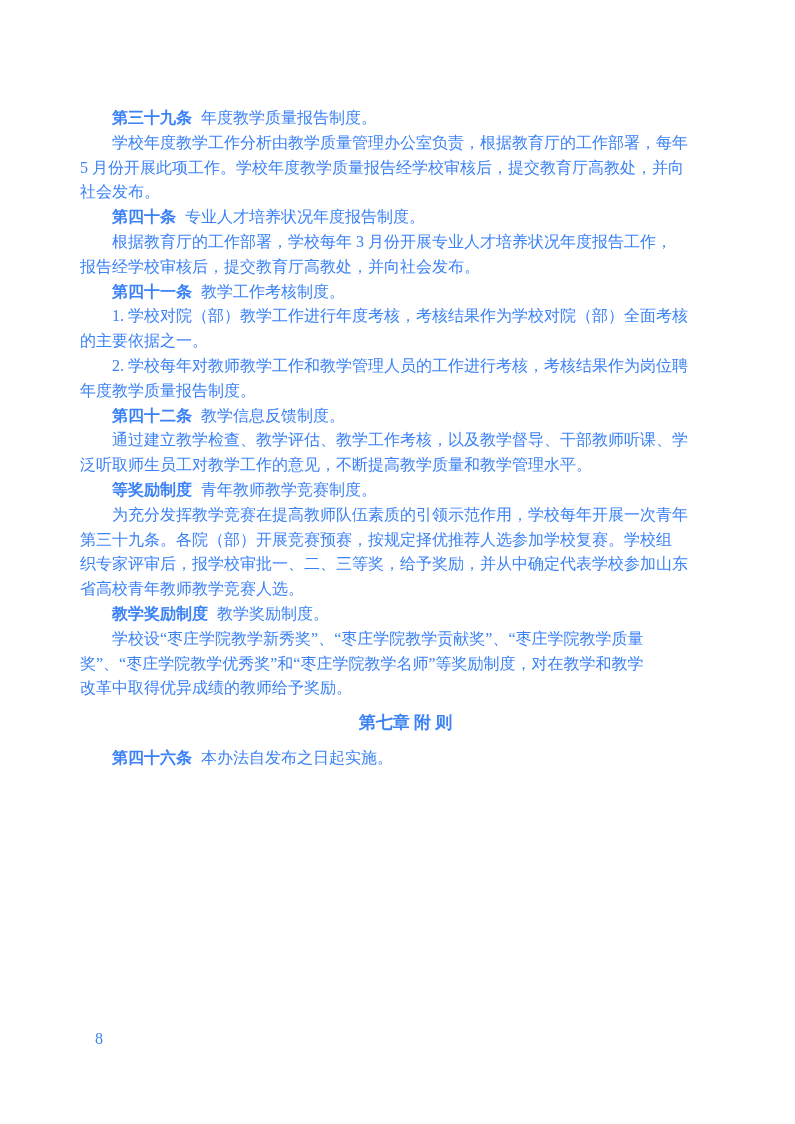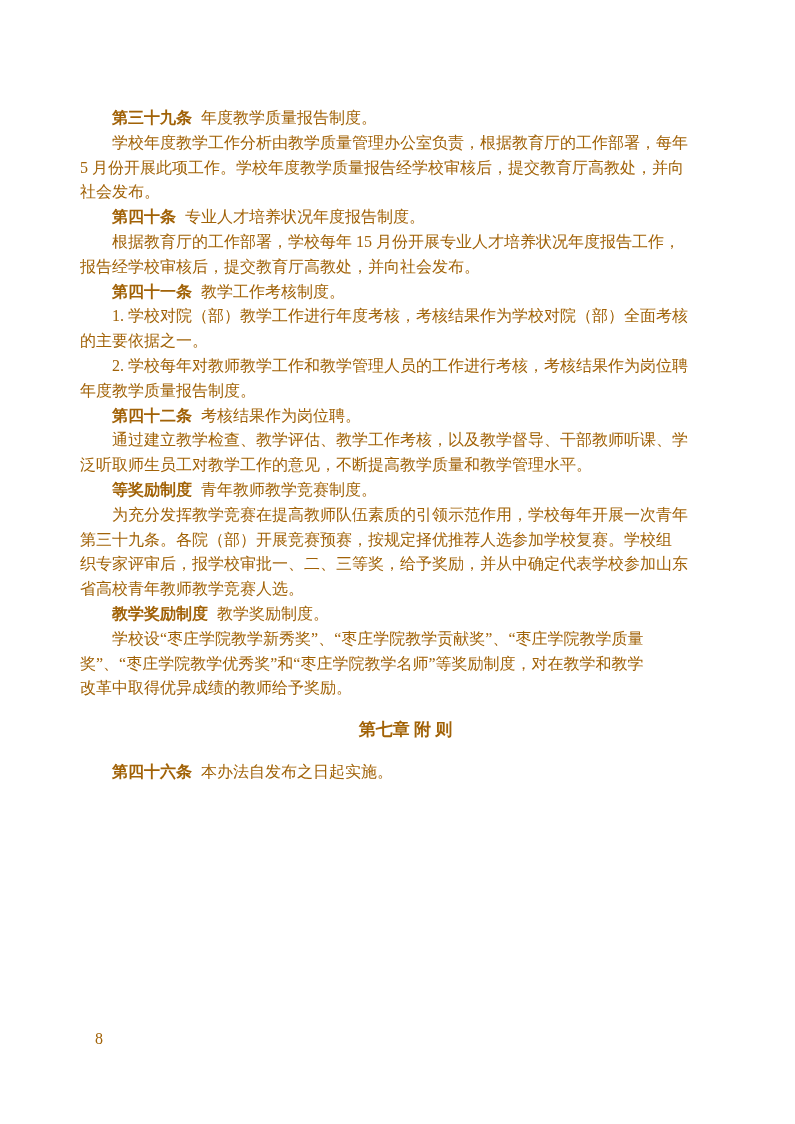--- a/index.html
+++ b/index.html
@@ -4,66 +4,66 @@
 <style>
   * { margin: 0; padding: 0; box-sizing: border-box; }
   html, body { background: #ffffff; }
   .page {
     position: relative;
     width: 795px;
     height: 1124px;
     background: #ffffff;
     overflow: hidden;
     font-family: "Liberation Serif", "DejaVu Serif", serif;
-    color: #a16207;
+    color: #3b82f6;
   }
   .doc-body {
     position: absolute;
     left: 80px;
     top: 106px;
     width: 625px;
     font-size: 16px;
     line-height: 24.8px;
   }
   .line { white-space: nowrap; }
   .line.indent { padding-left: 32px; }
   .label { font-weight: bold; margin-right: 9px; }
   .chapter {
     text-align: center;
     font-weight: bold;
     font-size: 17px;
-    margin: 17px 0;
+    margin: 10px 0;
     padding-left: 26px;
     white-space: nowrap;
   }
   .page-number {
     position: absolute;
     left: 95px;
     top: 1030px;
     font-size: 16px;
   }
 </style>
 </head>
 <body>
 
 <div class="page">
   <div class="doc-body">
       <div class="line indent"><span class="label">第三十九条</span><span>年度教学质量报告制度。</span></div>
       <div class="line indent">学校年度教学工作分析由教学质量管理办公室负责，根据教育厅的工作部署，每年</div>
       <div class="line">5 月份开展此项工作。学校年度教学质量报告经学校审核后，提交教育厅高教处，并向</div>
       <div class="line">社会发布。</div>
       <div class="line indent"><span class="label">第四十条</span><span>专业人才培养状况年度报告制度。</span></div>
-      <div class="line indent">根据教育厅的工作部署，学校每年 15 月份开展专业人才培养状况年度报告工作，</div>
+      <div class="line indent">根据教育厅的工作部署，学校每年 3 月份开展专业人才培养状况年度报告工作，</div>
       <div class="line">报告经学校审核后，提交教育厅高教处，并向社会发布。</div>
       <div class="line indent"><span class="label">第四十一条</span><span>教学工作考核制度。</span></div>
       <div class="line indent">1. 学校对院（部）教学工作进行年度考核，考核结果作为学校对院（部）全面考核</div>
       <div class="line">的主要依据之一。</div>
       <div class="line indent">2. 学校每年对教师教学工作和教学管理人员的工作进行考核，考核结果作为岗位聘</div>
       <div class="line">年度教学质量报告制度。</div>
-      <div class="line indent"><span class="label">第四十二条</span><span>考核结果作为岗位聘。</span></div>
+      <div class="line indent"><span class="label">第四十二条</span><span>教学信息反馈制度。</span></div>
       <div class="line indent">通过建立教学检查、教学评估、教学工作考核，以及教学督导、干部教师听课、学</div>
       <div class="line">泛听取师生员工对教学工作的意见，不断提高教学质量和教学管理水平。</div>
       <div class="line indent"><span class="label">等奖励制度</span><span>青年教师教学竞赛制度。</span></div>
       <div class="line indent">为充分发挥教学竞赛在提高教师队伍素质的引领示范作用，学校每年开展一次青年</div>
       <div class="line">第三十九条。各院（部）开展竞赛预赛，按规定择优推荐人选参加学校复赛。学校组</div>
       <div class="line">织专家评审后，报学校审批一、二、三等奖，给予奖励，并从中确定代表学校参加山东</div>
       <div class="line">省高校青年教师教学竞赛人选。</div>
       <div class="line indent"><span class="label">教学奖励制度</span><span>教学奖励制度。</span></div>
       <div class="line indent">学校设“枣庄学院教学新秀奖”、“枣庄学院教学贡献奖”、“枣庄学院教学质量</div>
       <div class="line">奖”、“枣庄学院教学优秀奖”和“枣庄学院教学名师”等奖励制度，对在教学和教学</div>

